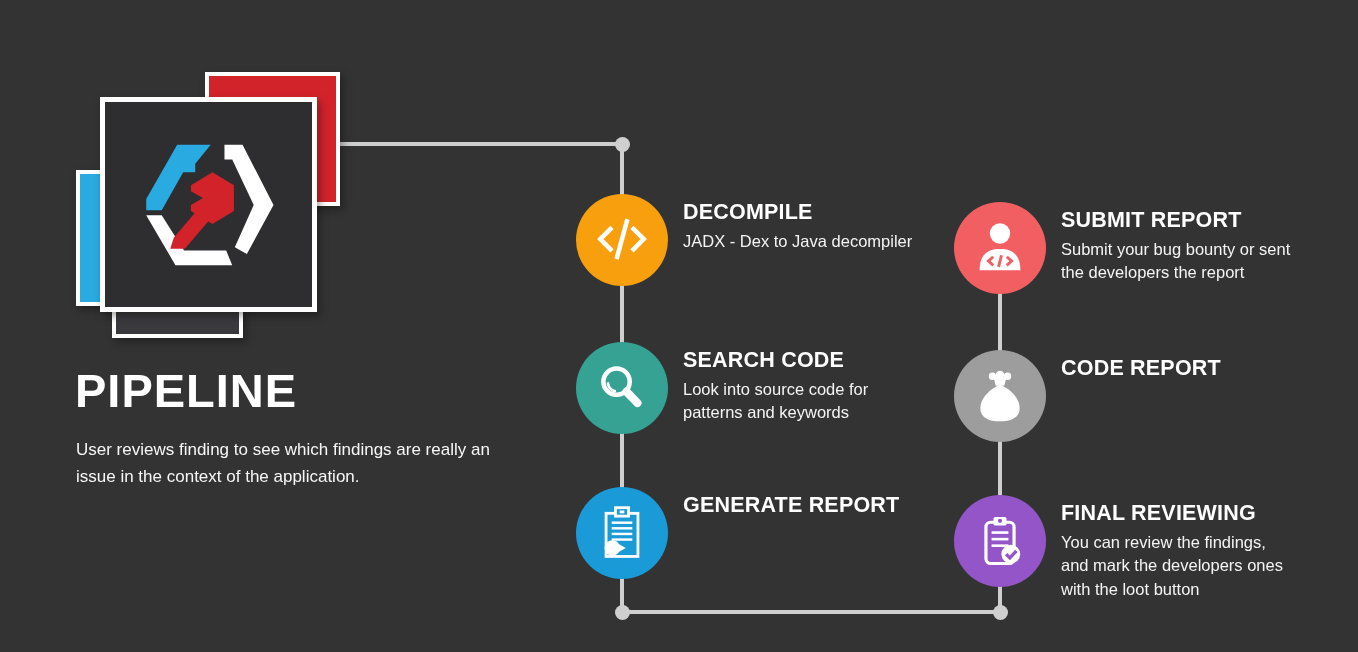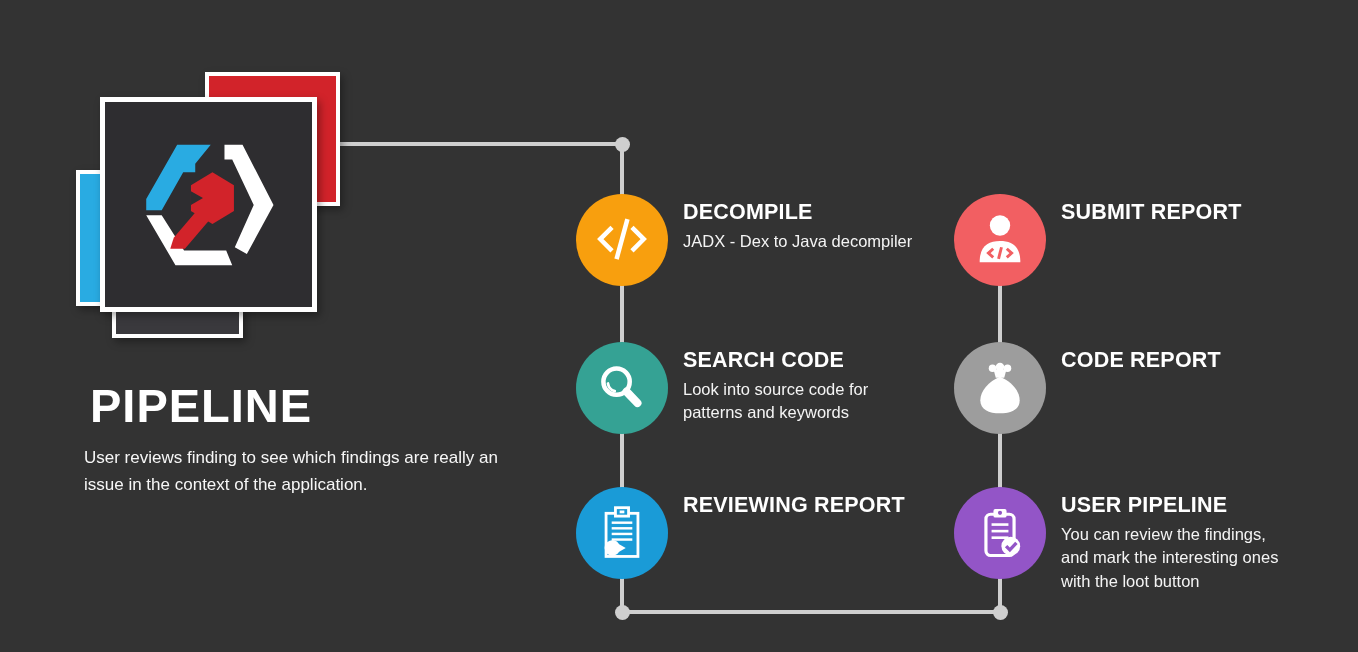--- a/index.html
+++ b/index.html
@@ -14,26 +14,26 @@
   .line.v{width:4px;}
   .dot{position:absolute;width:15px;height:15px;border-radius:50%;background:#CFCFCF;z-index:2;}
   
   .logo-sq{position:absolute;border:4px solid #fff;box-shadow:3px 4px 8px rgba(0,0,0,.35);}
   .logo-cyan{left:76px;top:170px;width:38px;height:128px;background:#29ABE2;z-index:3;}
   .logo-red{left:205px;top:72px;width:127px;height:126px;background:#D2232A;z-index:3;}
   .logo-bottom{left:112px;top:306px;width:123px;height:24px;background:#3A393D;z-index:3;}
   .logo-main{left:100px;top:97px;width:207px;height:205px;background:#2E2D30;border:5px solid #fff;z-index:4;
     display:flex;align-items:center;justify-content:center;}
   
-  .pipeline-title{position:absolute;left:74px;top:362px;margin:16px;color:#fff;font-size:47px;font-weight:bold;letter-spacing:1px;z-index:5;}
-  .pipeline-desc{position:absolute;left:76px;top:436px;width:480px;margin:8px;color:#F7F7F7;font-size:17px;line-height:1.6;white-space:pre-line;z-index:5;}
+  .pipeline-title{position:absolute;left:74px;top:362px;margin:1px;color:#fff;font-size:47px;font-weight:bold;letter-spacing:1px;z-index:5;}
+  .pipeline-desc{position:absolute;left:76px;top:436px;width:480px;margin:0;color:#F7F7F7;font-size:17px;line-height:1.6;white-space:pre-line;z-index:5;}
   
   .step{position:absolute;width:380px;height:100px;z-index:3;}
   .step.c1{left:576px;}
-  .step.c2{left:954px;}
+  .step.c2{left:954px;margin-top:8px;}
   .step.r1{top:194px;}
   .step.r2{top:342px;}
   .step.r3{top:487px;}
   .circle{position:absolute;left:0;top:0;width:92px;height:92px;border-radius:50%;
     display:flex;align-items:center;justify-content:center;z-index:4;}
   .step-text{position:absolute;left:107px;top:6px;width:268px;}
   .step-title{margin:0;color:#fff;font-size:21.5px;font-weight:bold;letter-spacing:.2px;}
   .step-desc{margin:5px 0 0 0;color:#F4F4F4;font-size:16.5px;line-height:1.42;white-space:pre-line;}
   svg{display:block;}
 </style>
@@ -109,36 +109,38 @@
         <rect x="29.5" y="8" width="5" height="3" fill="#fff"></rect>
         <line x1="21" y1="21" x2="43" y2="21" stroke="#fff" stroke-width="2.6"></line>
         <line x1="21" y1="27" x2="43" y2="27" stroke="#fff" stroke-width="2.6"></line>
         <line x1="21" y1="33" x2="43" y2="33" stroke="#fff" stroke-width="2.6"></line>
         <line x1="21" y1="39" x2="43" y2="39" stroke="#fff" stroke-width="2.6"></line>
         <path d="M 36 48 L 29 44 A 8.3 8.3 0 1 0 29 52 Z" fill="#fff"></path>
         <polygon points="23,44.5 27.5,48 23,51.5" fill="#fff"></polygon>
       </svg>
     </div>
     <div class="step-text">
-      <h2 class="step-title">REVIEWING REPORT</h2>
+      <h2 class="step-title">GENERATE REPORT</h2>
     </div>
   </div>
 
   <div class="step c2 r1">
     <div class="circle" style="background: rgb(242, 95, 98); color: rgb(242, 95, 98);">
       <svg width="62" height="62" viewBox="0 0 64 64">
         <circle cx="32" cy="17" r="10.5" fill="#fff"></circle>
         <path d="M 11 55 C 11 38 20 33 32 33 C 44 33 53 38 53 55 Z" fill="#fff"></path>
         <polyline points="25,41 20,45.5 25,50" fill="none" stroke="currentColor" stroke-width="3"></polyline>
         <polyline points="39,41 44,45.5 39,50" fill="none" stroke="currentColor" stroke-width="3"></polyline>
         <line x1="33.5" y1="39.5" x2="30.5" y2="51.5" stroke="currentColor" stroke-width="3"></line>
       </svg>
     </div>
     <div class="step-text">
       <h2 class="step-title">SUBMIT REPORT</h2>
+      <p class="step-desc">Submit your bug bounty or sent
+the developers the report</p>
     </div>
   </div>
 
   <div class="step c2 r2">
     <div class="circle" style="background: rgb(157, 157, 157); color: rgb(157, 157, 157);">
       <svg width="60" height="60" viewBox="0 0 64 64">
         <circle cx="24" cy="11" r="4" fill="#fff"></circle>
         <circle cx="32" cy="9.5" r="4.5" fill="#fff"></circle>
         <circle cx="40" cy="11" r="4" fill="#fff"></circle>
         <polygon points="25,12 39,12 36.5,21 27.5,21" fill="#fff"></polygon>
@@ -157,20 +159,20 @@
         <rect x="25" y="6.5" width="14" height="9" rx="2" fill="#fff"></rect>
         <circle cx="32" cy="10.5" r="2.2" fill="currentColor"></circle>
         <line x1="23" y1="23" x2="41" y2="23" stroke="#fff" stroke-width="2.8"></line>
         <line x1="23" y1="30" x2="41" y2="30" stroke="#fff" stroke-width="2.8"></line>
         <line x1="23" y1="37" x2="41" y2="37" stroke="#fff" stroke-width="2.8"></line>
         <circle cx="43.5" cy="46" r="10" fill="#fff"></circle>
         <polyline points="38.5,46 42.5,50 49.5,42.5" fill="none" stroke="currentColor" stroke-width="3.6"></polyline>
       </svg>
     </div>
     <div class="step-text">
-      <h2 class="step-title">USER PIPELINE</h2>
+      <h2 class="step-title">FINAL REVIEWING</h2>
       <p class="step-desc">You can review the findings,
-and mark the interesting ones
+and mark the developers ones
 with the loot button</p>
     </div>
   </div>
 
 </div>
 
 </body></html>

